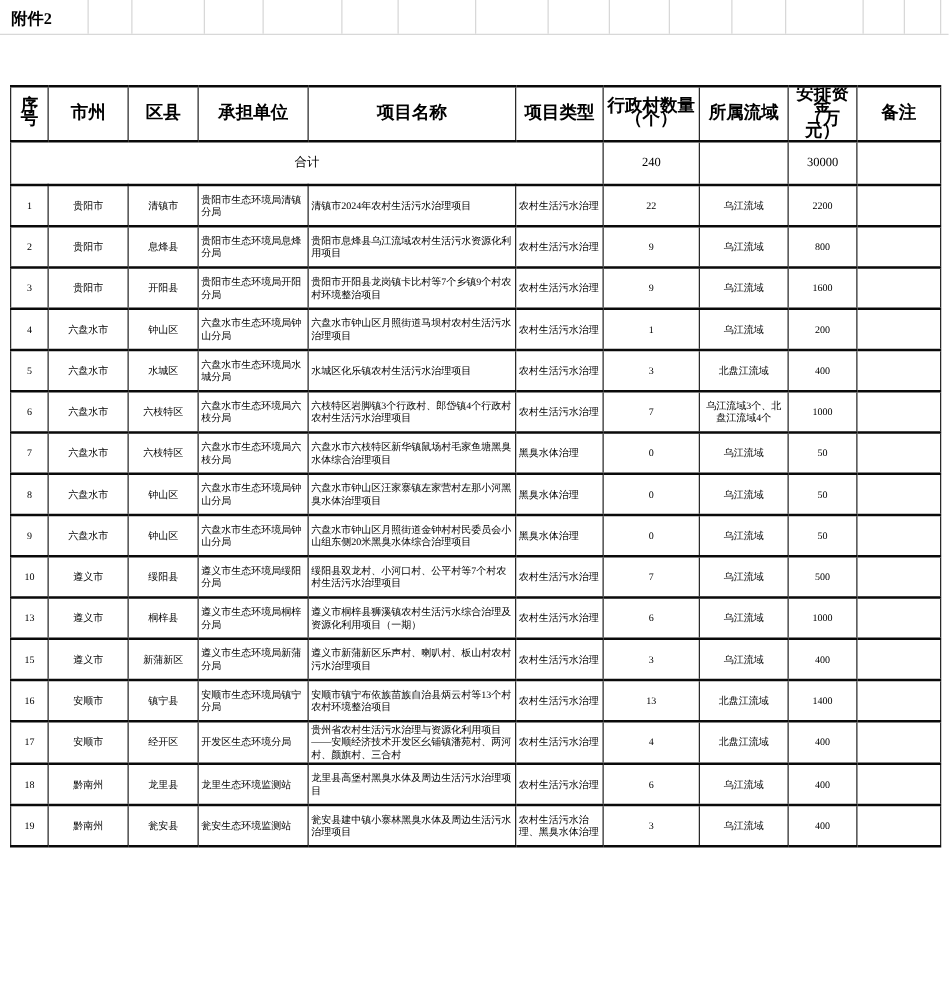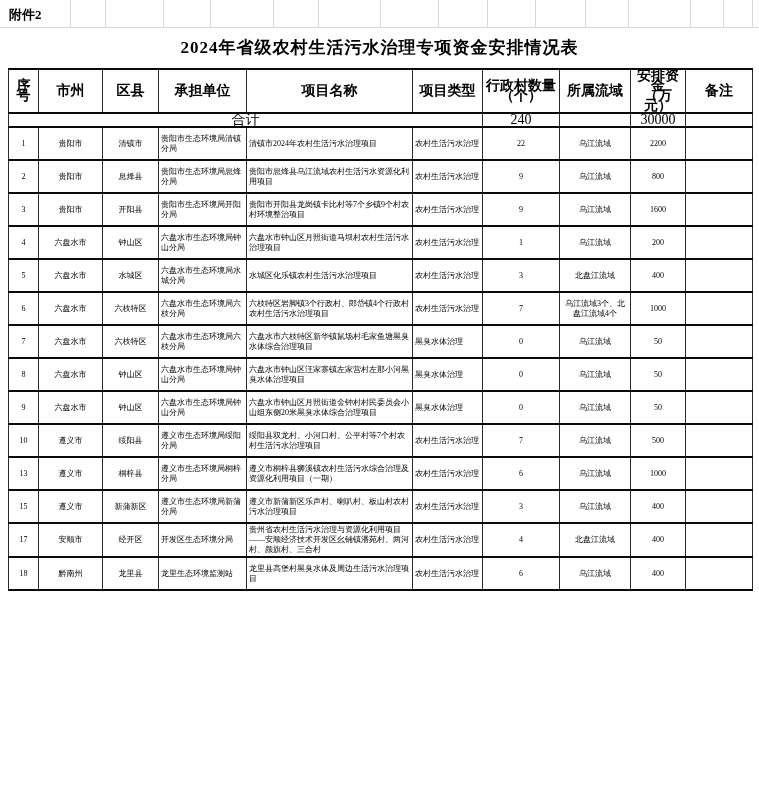--- a/index.html
+++ b/index.html
@@ -47,21 +47,21 @@
     text-align: center;
     overflow: hidden;
     word-break: break-all;
   }
   .fund-table th {
     height: 42px;
     font-weight: bold;
     font-size: 14px;
     white-space: pre-line;
   }
-  .fund-table tr.total-row td { height: 14px; font-size: 14px; }
+  .fund-table tr.total-row td { height: 35px; font-size: 10px; }
   .fund-table tr.data-row td { height: 33px; }
   .fund-table td.al { text-align: left; }
 </style>
 </head>
 <body>
 
 <div class="page">
 
   <div>
     <div class="gridline-v" style="left:70px"></div>
@@ -76,21 +76,20 @@
     <div class="gridline-v" style="left:535px"></div>
     <div class="gridline-v" style="left:585px"></div>
     <div class="gridline-v" style="left:628px"></div>
     <div class="gridline-v" style="left:690px"></div>
     <div class="gridline-v" style="left:723px"></div>
     <div class="gridline-v" style="left:752px"></div>
     <div class="gridline-h"></div>
   </div>
 
   <div class="attachment-label">附件2</div>
-  <div class="doc-title">2024年省级农村生活污水治理专项资金安排情况表</div>
 
   <table class="fund-table">
     <colgroup>
       <col style="width:30px">
         <col style="width:64px">
         <col style="width:56px">
       <col style="width:88px">
         <col style="width:166px">
         <col style="width:70px">
       <col style="width:77px">
@@ -260,20 +259,32 @@
           <td>新蒲新区</td>
           <td class="al">遵义市生态环境局新蒲分局</td>
           <td class="al">遵义市新蒲新区乐声村、喇叭村、板山村农村污水治理项目</td>
           <td class="al">农村生活污水治理</td>
           <td>3</td>
           <td>乌江流域</td>
           <td>400</td>
           <td></td>
         </tr>
         <tr class="data-row">
+          <td>16</td>
+          <td>安顺市</td>
+          <td>镇宁县</td>
+          <td class="al">安顺市生态环境局镇宁分局</td>
+          <td class="al">安顺市镇宁布依族苗族自治县炳云村等13个村农村环境整治项目</td>
+          <td class="al">农村生活污水治理</td>
+          <td>13</td>
+          <td>北盘江流域</td>
+          <td>1400</td>
+          <td></td>
+        </tr>
+        <tr class="data-row">
           <td>17</td>
           <td>安顺市</td>
           <td>经开区</td>
           <td class="al">开发区生态环境分局</td>
           <td class="al">贵州省农村生活污水治理与资源化利用项目——安顺经济技术开发区幺铺镇潘苑村、两河村、颜旗村、三合村</td>
           <td class="al">农村生活污水治理</td>
           <td>4</td>
           <td>北盘江流域</td>
           <td>400</td>
           <td></td>
@@ -283,16 +294,28 @@
           <td>黔南州</td>
           <td>龙里县</td>
           <td class="al">龙里生态环境监测站</td>
           <td class="al">龙里县高堡村黑臭水体及周边生活污水治理项目</td>
           <td class="al">农村生活污水治理</td>
           <td>6</td>
           <td>乌江流域</td>
           <td>400</td>
           <td></td>
         </tr>
+        <tr class="data-row">
+          <td>19</td>
+          <td>黔南州</td>
+          <td>瓮安县</td>
+          <td class="al">瓮安生态环境监测站</td>
+          <td class="al">瓮安县建中镇小寨林黑臭水体及周边生活污水治理项目</td>
+          <td class="al">农村生活污水治理、黑臭水体治理</td>
+          <td>3</td>
+          <td>乌江流域</td>
+          <td>400</td>
+          <td></td>
+        </tr>
       </tbody>
   </table>
 
 </div>
 
 </body></html>

